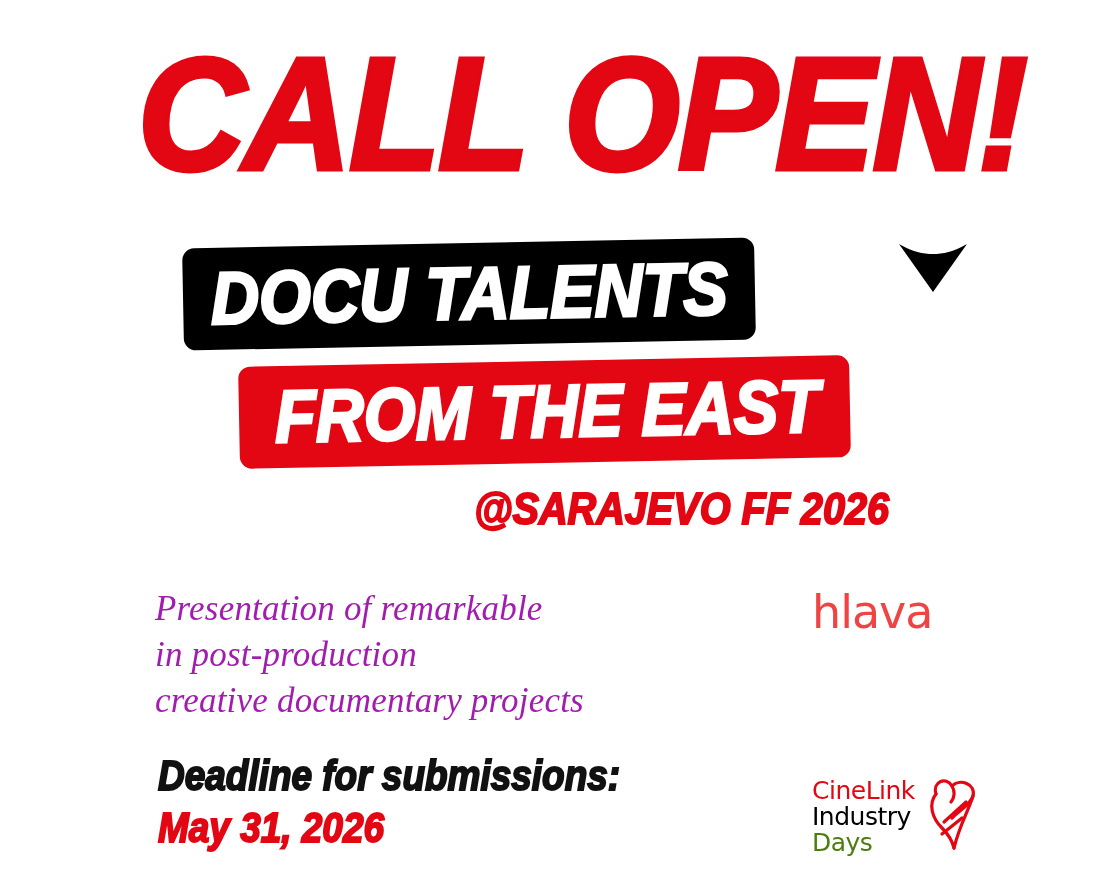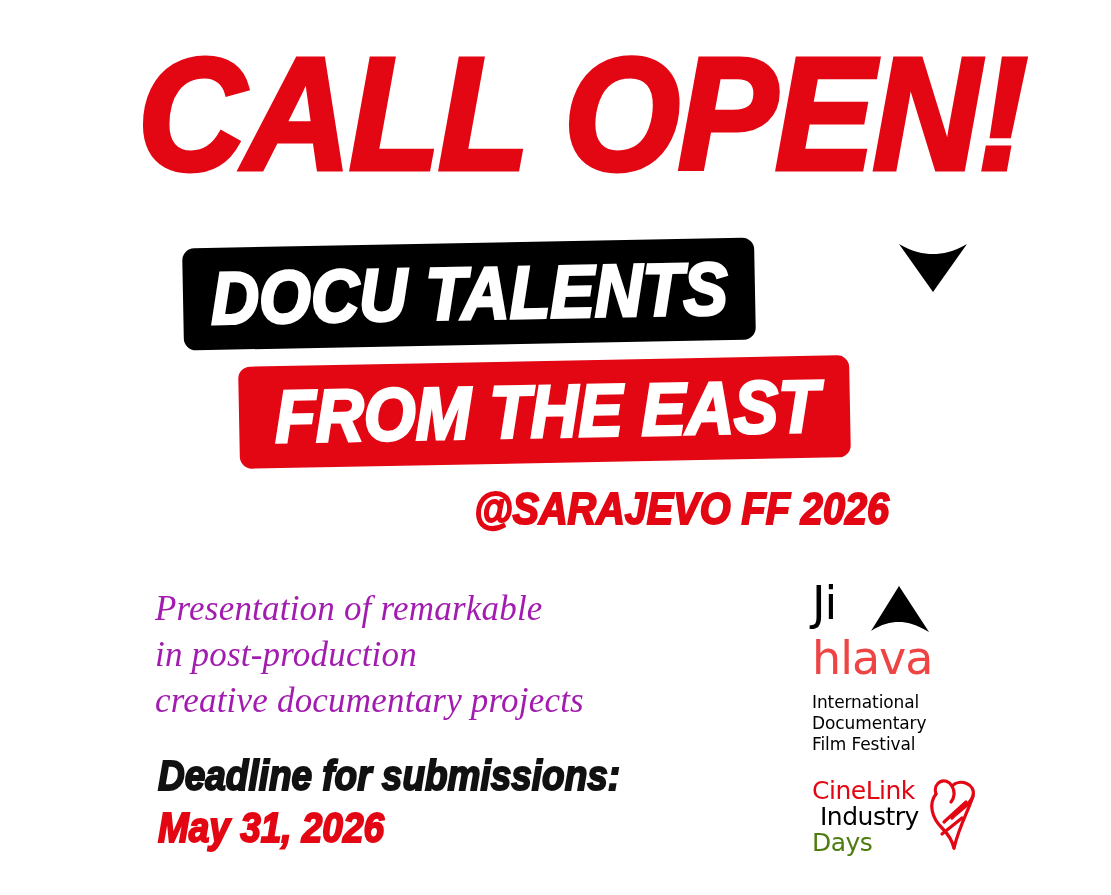--- a/index.html
+++ b/index.html
@@ -211,21 +211,21 @@
   }
   .cl-line {
     font-family: "DejaVu Sans", sans-serif;
     font-weight: 400;
     font-size: 25px;
     line-height: 26px;
     letter-spacing: -0.5px;
     white-space: nowrap;
   }
   #cl-cinelink { color: #e30613; }
-  #cl-industry { color: #000000; margin-left: 8px; }
+  #cl-industry { color: #000000; }
   #cl-days     { color: #4d7c0f; }
   .cl-heart {
     position: absolute;
     left: 104px;
     top: -6px;
     width: 62px;
     height: 86px;
   }
 </style>
 </head>
@@ -259,35 +259,21 @@
     <div>in post-production</div>
     <div>creative documentary projects</div>
   </div>
 
   <div class="deadline">
     <div class="deadline-line" id="deadline-label">Deadline for submissions:</div>
     <div class="deadline-line" id="deadline-date">May 31, 2026</div>
   </div>
 
   <div id="jihlava-logo">
-    <div class="ji-row">
-      <span class="ji-word">Ji</span>
-      <span class="ji-mark">
-        <svg viewBox="0 0 62 52" width="62" height="52" aria-hidden="true">
-          <path d="M30 2 L60 48 C46 40 38 38 30 38 C21 38 13 40 2 47 Z" fill="#000000"></path>
-          <path d="M30 2 L34 28 L30 38 L27 28 Z" fill="#000000"></path>
-        </svg>
-      </span>
-    </div>
     <div class="hlava-word">hlava</div>
-    <div class="ji-sub">
-      <div>International</div>
-      <div>Documentary</div>
-      <div>Film Festival</div>
-    </div>
   </div>
 
   <div id="cinelink-logo">
     <div class="cl-words">
       <div class="cl-line" id="cl-cinelink">CineLink</div>
       <div class="cl-line" id="cl-industry">Industry</div>
       <div class="cl-line" id="cl-days">Days</div>
     </div>
     <span class="cl-heart">
       <svg viewBox="0 0 62 86" width="62" height="86" aria-hidden="true">

